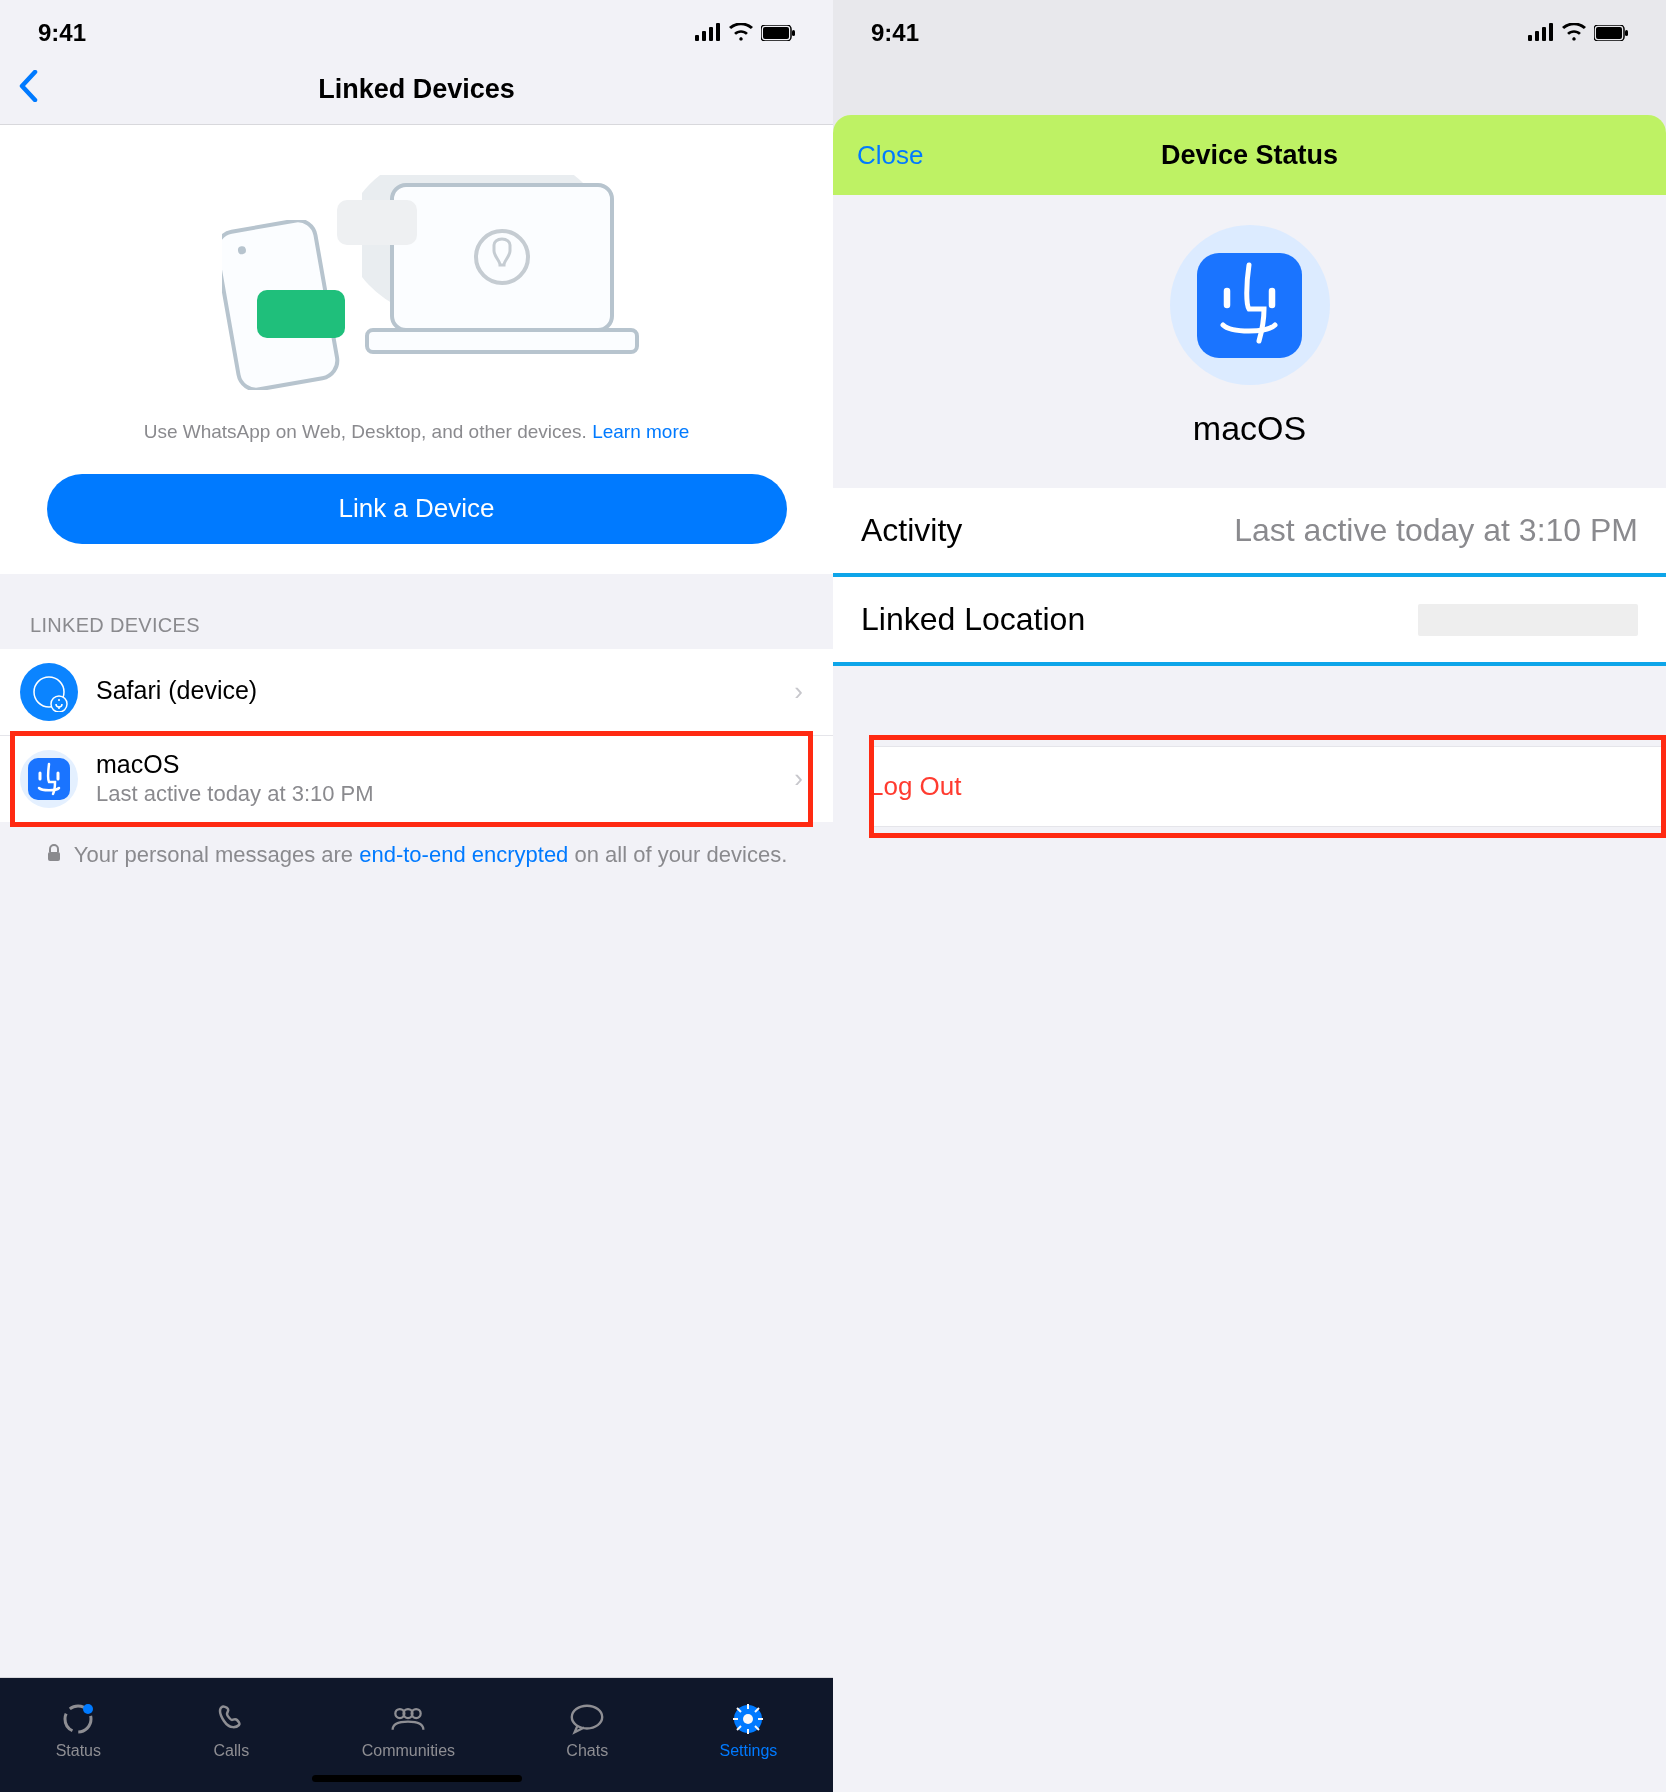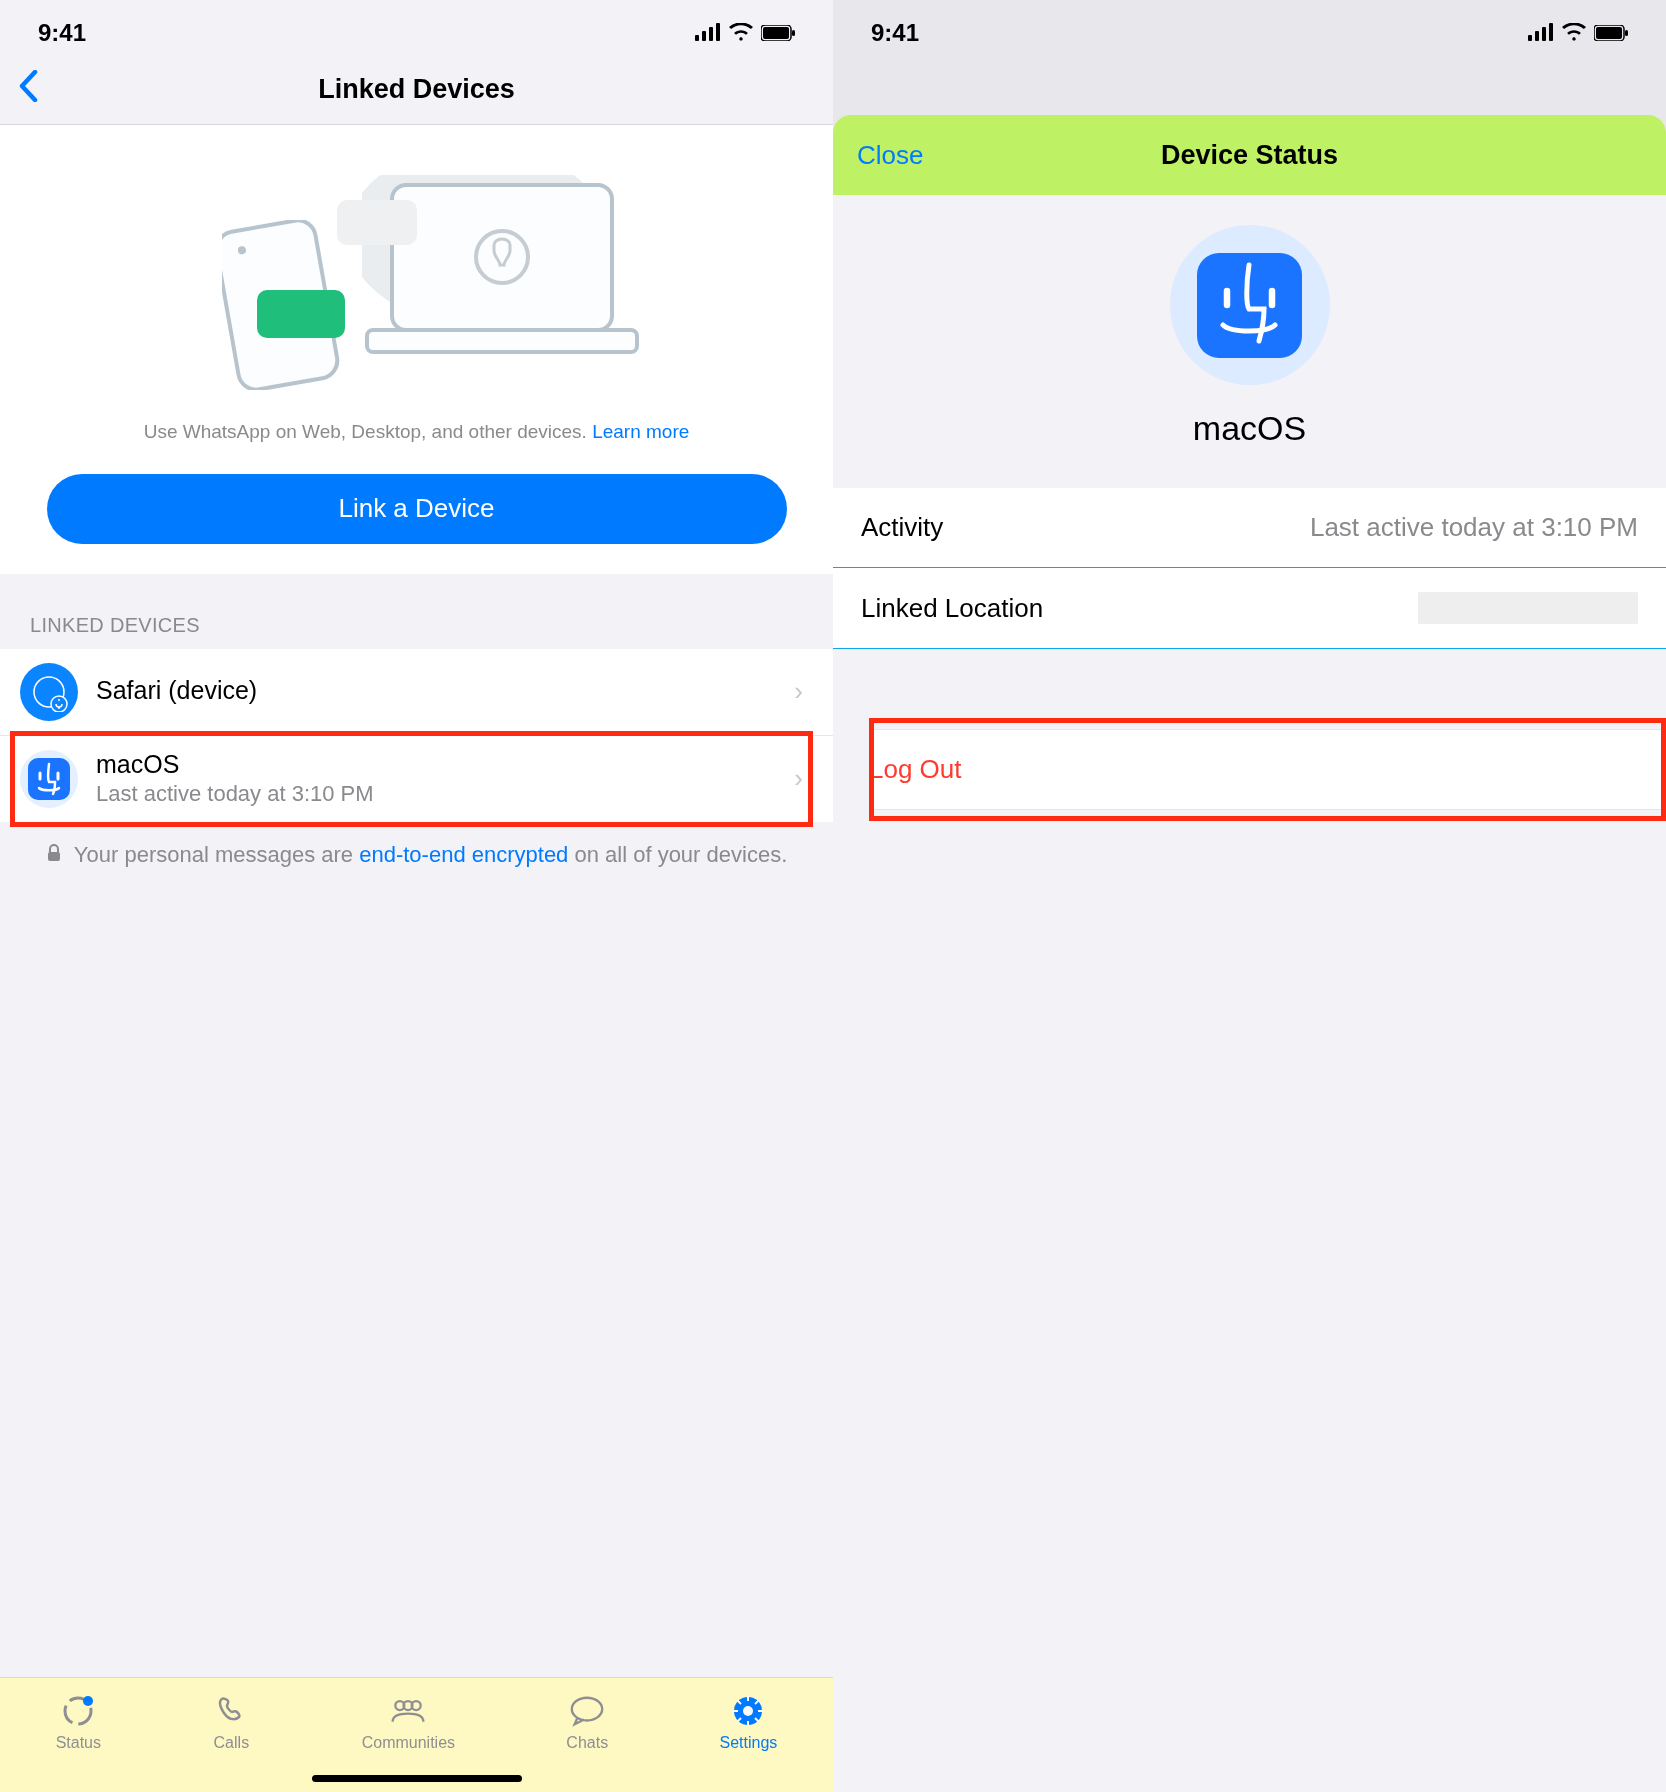--- a/index.html
+++ b/index.html
@@ -159,25 +159,25 @@
   .encryption a { color: #007aff; text-decoration: none; }
   .lock-icon { color: #8a8a8e; margin-right: 6px; }
 
   
   .tab-bar {
     position: absolute;
     bottom: 0;
     left: 0;
     right: 0;
     height: 115px;
-    background: #fef9c3;
+    background: #0f172a;
     border-top: 1px solid #d8d8dc;
     display: flex;
     justify-content: space-around;
-    padding-top: 14px;
+    padding-top: 22px;
   }
   .tab-item {
     display: flex;
     flex-direction: column;
     align-items: center;
     gap: 4px;
     color: #8e8e93;
     font-size: 16px;
   }
   .tab-item.active { color: #007aff; }
@@ -248,22 +248,22 @@
     font-size: 34px;
     font-weight: 400;
     color: #000;
   }
   .detail-row {
     background: #ffffff;
     display: flex;
     justify-content: space-between;
     align-items: center;
     padding: 24px 28px;
-    font-size: 26px;
-    border-bottom: 1px solid #0ea5e9;
+    font-size: 32px;
+    border-bottom: 4px solid #0ea5e9;
   }
   .detail-row:first-of-type { border-top: 1px solid #e5e5ea; }
   .detail-label { color: #000; }
   .detail-value { color: #8a8a8e; }
   .redact { background: #eee; width: 220px; height: 32px; border-radius: 2px; }
   .logout-row {
     margin-top: 80px;
     background: #ffffff;
     text-align: left;
     padding: 24px 0;

